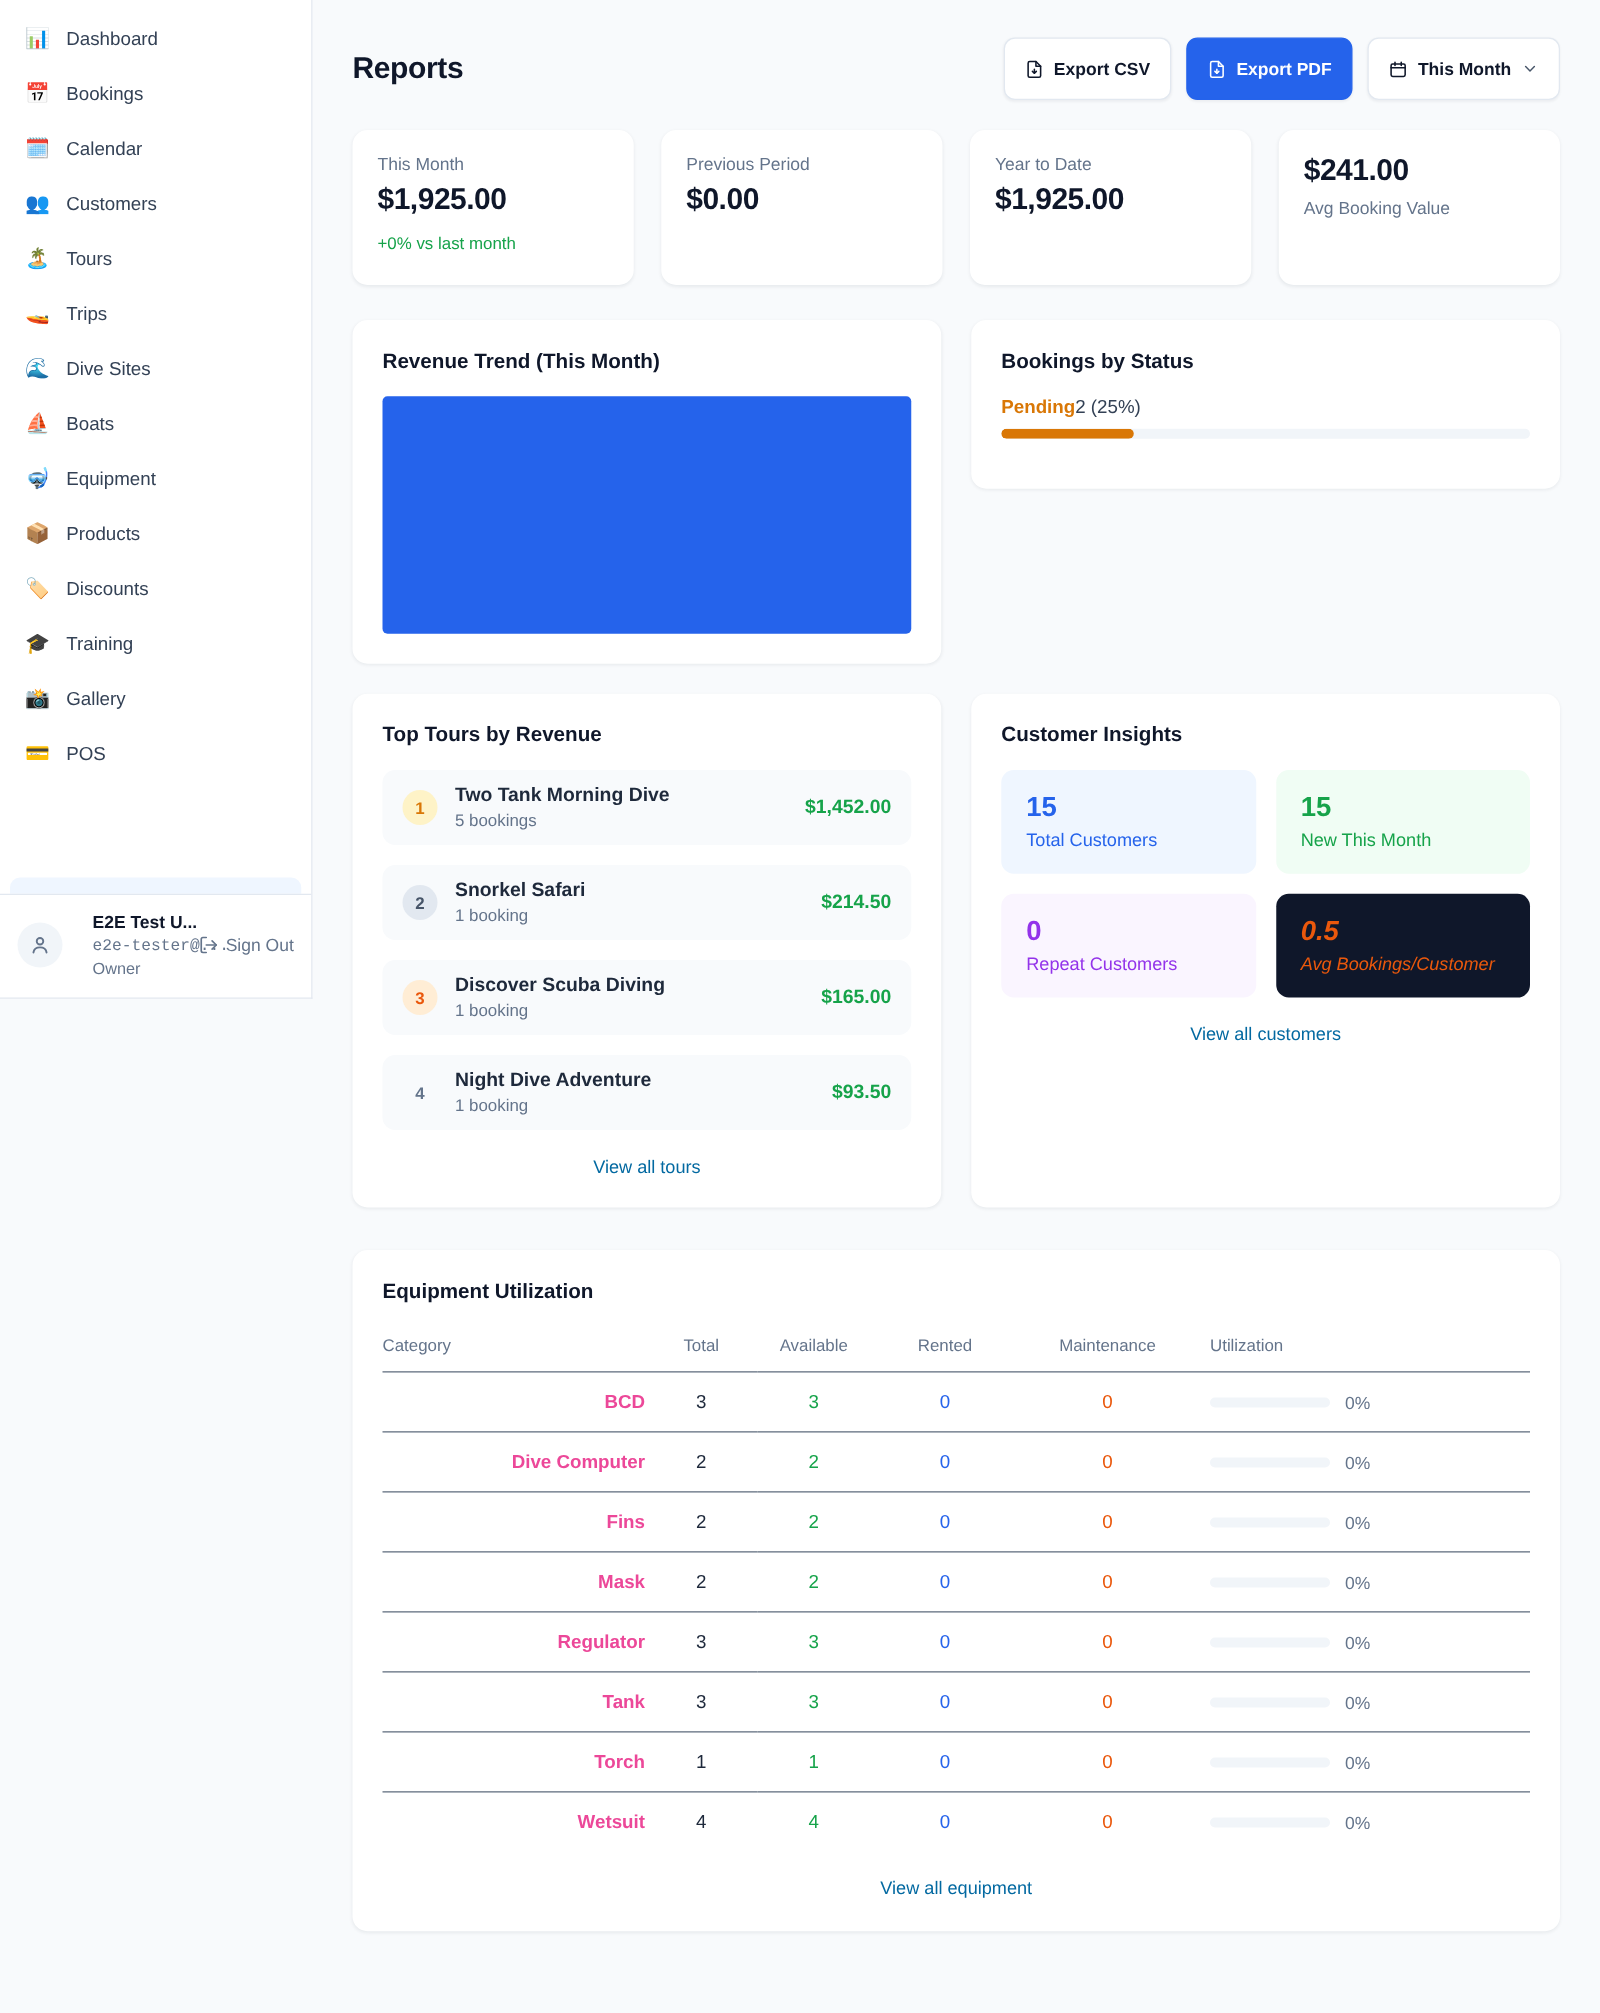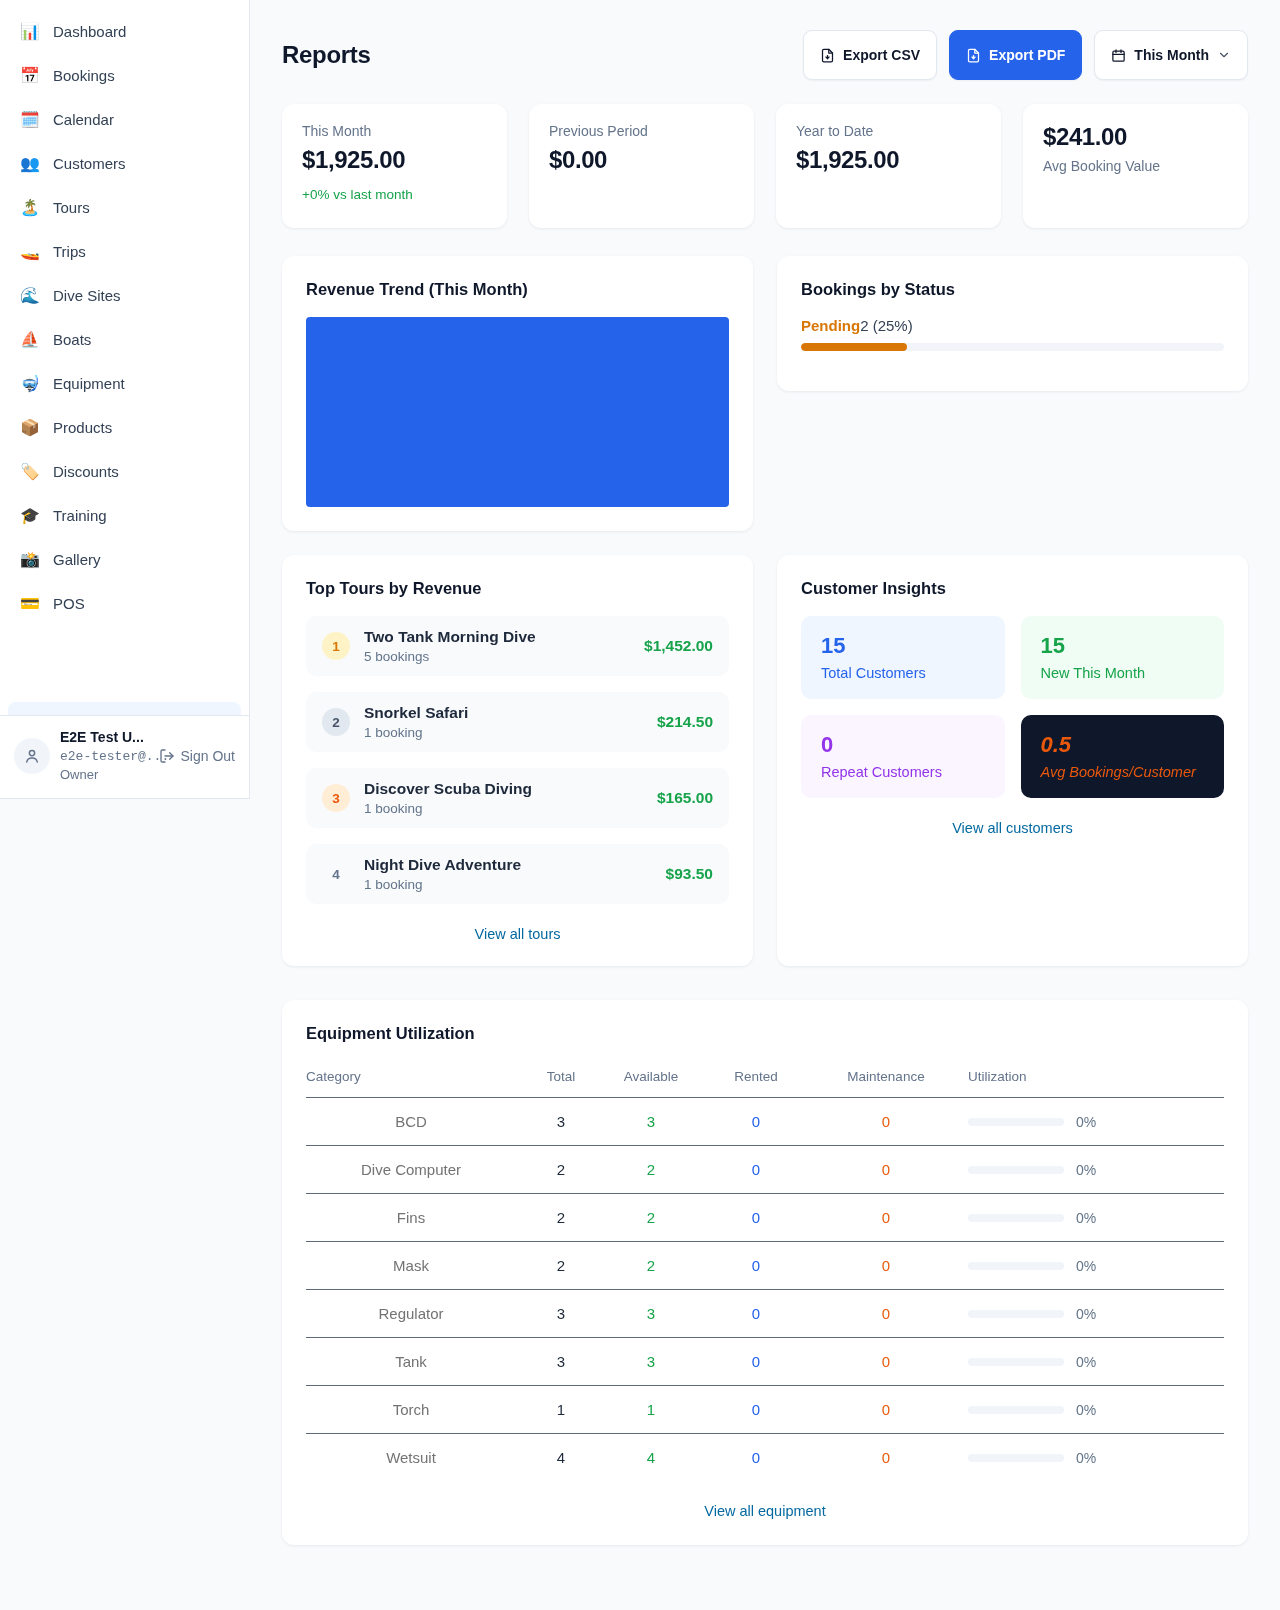--- a/index.html
+++ b/index.html
@@ -21,21 +21,21 @@
   .brand-name { font-size:19px; font-weight:700; color:#2563eb; letter-spacing:-0.2px; }
   .brand-domain { font-size:13px; color:#64748b; margin-top:4px; }
   .nav { flex:1; padding:14px 8px 0; overflow:hidden; }
   .nav-item {
     display:flex; align-items:center; gap:13px;
     padding:9px 12px; margin-bottom:9px; border-radius:8px;
     font-size:15px; color:#334155; cursor:pointer;
   }
   .nav-icon { width:20px; font-size:16px; text-align:center; line-height:1; }
   .nav-partial { height:13px; background:#eff6ff; border-radius:8px 8px 0 0; margin:0 8px; }
-  .user-panel { border-top:1px solid #e2e8f0; padding:12px 14px 14px; display:flex; align-items:center; gap:10px; }
+  .user-panel { border-top:1px solid #e2e8f0; padding:12px 14px 14px; display:flex; align-items:center; gap:24px; }
   .avatar { width:36px; height:36px; border-radius:50%; background:#f1f5f9; display:flex; align-items:center; justify-content:center; flex:none; }
   .user-info { line-height:1.4; min-width:0; }
   .user-name { font-size:14px; font-weight:700; color:#0f172a; white-space:nowrap; }
   .user-email { font-size:13px; color:#64748b; white-space:nowrap;font-family:Liberation Mono, monospace; }
   .user-role { font-size:13px; color:#64748b; }
   .signout { margin-left:auto; display:flex; align-items:center; gap:6px; color:#64748b; font-size:14px; cursor:pointer; white-space:nowrap; }
   
   .main { margin-left:250px; padding:30px 32px 34px; }
   .page-header { display:flex; align-items:center; justify-content:space-between; margin-bottom:24px; }
   .page-title { font-size:24px; font-weight:800; margin:0; letter-spacing:-0.3px; }
@@ -97,21 +97,21 @@
   
   .equip-panel { padding:24px 24px 26px; }
   table { width:100%; border-collapse:collapse; table-layout:fixed; }
   col.c-cat { width:210px; } col.c-total { width:90px; } col.c-avail { width:90px; }
   col.c-rent { width:120px; } col.c-maint { width:140px; }
   th { font-size:13.5px; color:#64748b; font-weight:400; text-align:center; padding:8px 0 13px; border-bottom:1px solid #5d6b7c; }
   th.h-cat { text-align:left; }
   th.h-util { text-align:left; padding-left:12px; }
   td { padding:15px 0; border-bottom:1px solid #5d6b7c; font-size:15px; text-align:center; color:#1e293b; }
   tbody tr:last-child td { border-bottom:none; }
-  td.cat { text-align:center; font-weight:400; color:#737373; }
+  td.cat { text-align:right; font-weight:700; color:#ec4899; }
   td.avail { color:#16a34a; }
   td.rented { color:#2563eb; }
   td.maint { color:#ea580c; }
   td.util { text-align:left; padding-left:12px; }
   .util-wrap { display:flex; align-items:center; gap:12px; }
   .util-track { width:96px; height:8px; background:#f1f5f9; border-radius:99px; overflow:hidden; }
   .util-fill { height:100%; background:#2563eb; border-radius:99px; }
   .util-text { font-size:14px; color:#64748b; }
   .icon { display:inline-flex; flex:none; }
 </style>

